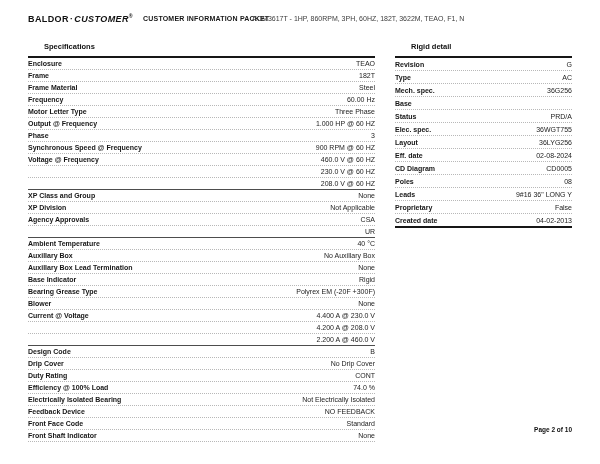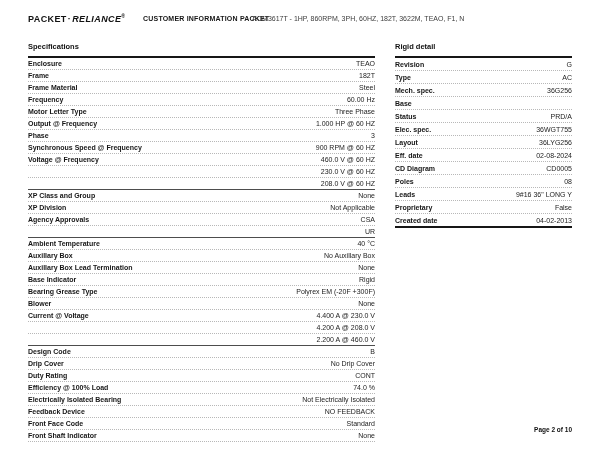--- a/index.html
+++ b/index.html
@@ -16,40 +16,40 @@
   .brand{position:absolute;left:28px;top:13px;font-size:9px;font-weight:800;letter-spacing:.4px;color:#111;white-space:nowrap;}
   .brand .b2{font-style:italic;}
   .brand .bdot{padding:0 1px;}
   .brand .bmark{font-size:5px;vertical-align:super;font-style:italic;}
   .doc-title{position:absolute;left:143px;top:15px;font-size:7px;font-weight:700;letter-spacing:.2px;color:#161616;white-space:nowrap;}
   .product{position:absolute;left:252px;top:15px;font-size:7px;color:#3c3c3c;white-space:nowrap;}
   
   .col{position:absolute;top:42px;}
   .col-left{left:28px;width:347px;}
   .col-right{left:395px;width:177px;}
-  .sec-title{font-size:7.5px;font-weight:700;margin:0 0 5px 0;color:#111;}
+  .sec-title{font-size:7.5px;font-weight:700;margin:0 0 5px 16px;color:#111;}
   .table{border-top:2px solid #161616;}
   .thick-bottom{border-bottom:2px solid #161616;}
   .trow{display:flex;justify-content:space-between;align-items:center;height:11px;border-bottom:1px dotted #b8b8b8;}
   #part-table .trow{height:12px;}
   .trow.group-end{border-bottom:1px solid #4d4d4d;}
   .thick-bottom .trow:last-child{border-bottom:none;}
   .tlabel{font-size:7px;font-weight:700;color:#161616;white-space:nowrap;}
   .tvalue{font-size:7px;color:#222;text-align:right;white-space:nowrap;}
   
   .ftr{position:absolute;right:28px;top:426px;font-size:6.5px;font-weight:700;color:#111;}
 </style>
 </head>
 <body>
 
 <div class="page">
 
   <div class="hdr">
     <div class="brand">
-      <span class="b1">PACKET</span><span class="bdot">·</span><span class="b2">RELIANCE</span><span class="bmark">®</span>
+      <span class="b1">BALDOR</span><span class="bdot">·</span><span class="b2">CUSTOMER</span><span class="bmark">®</span>
     </div>
     <div class="doc-title">CUSTOMER INFORMATION PACKET</div>
     <div class="product">AOM3617T - 1HP, 860RPM, 3PH, 60HZ, 182T, 3622M, TEAO, F1, N</div>
   </div>
 
   <div class="col col-left">
     <h2 class="sec-title">Specifications</h2>
     <div class="table" id="spec-table">
         <div class="trow">
           <span class="tlabel">Enclosure</span>

